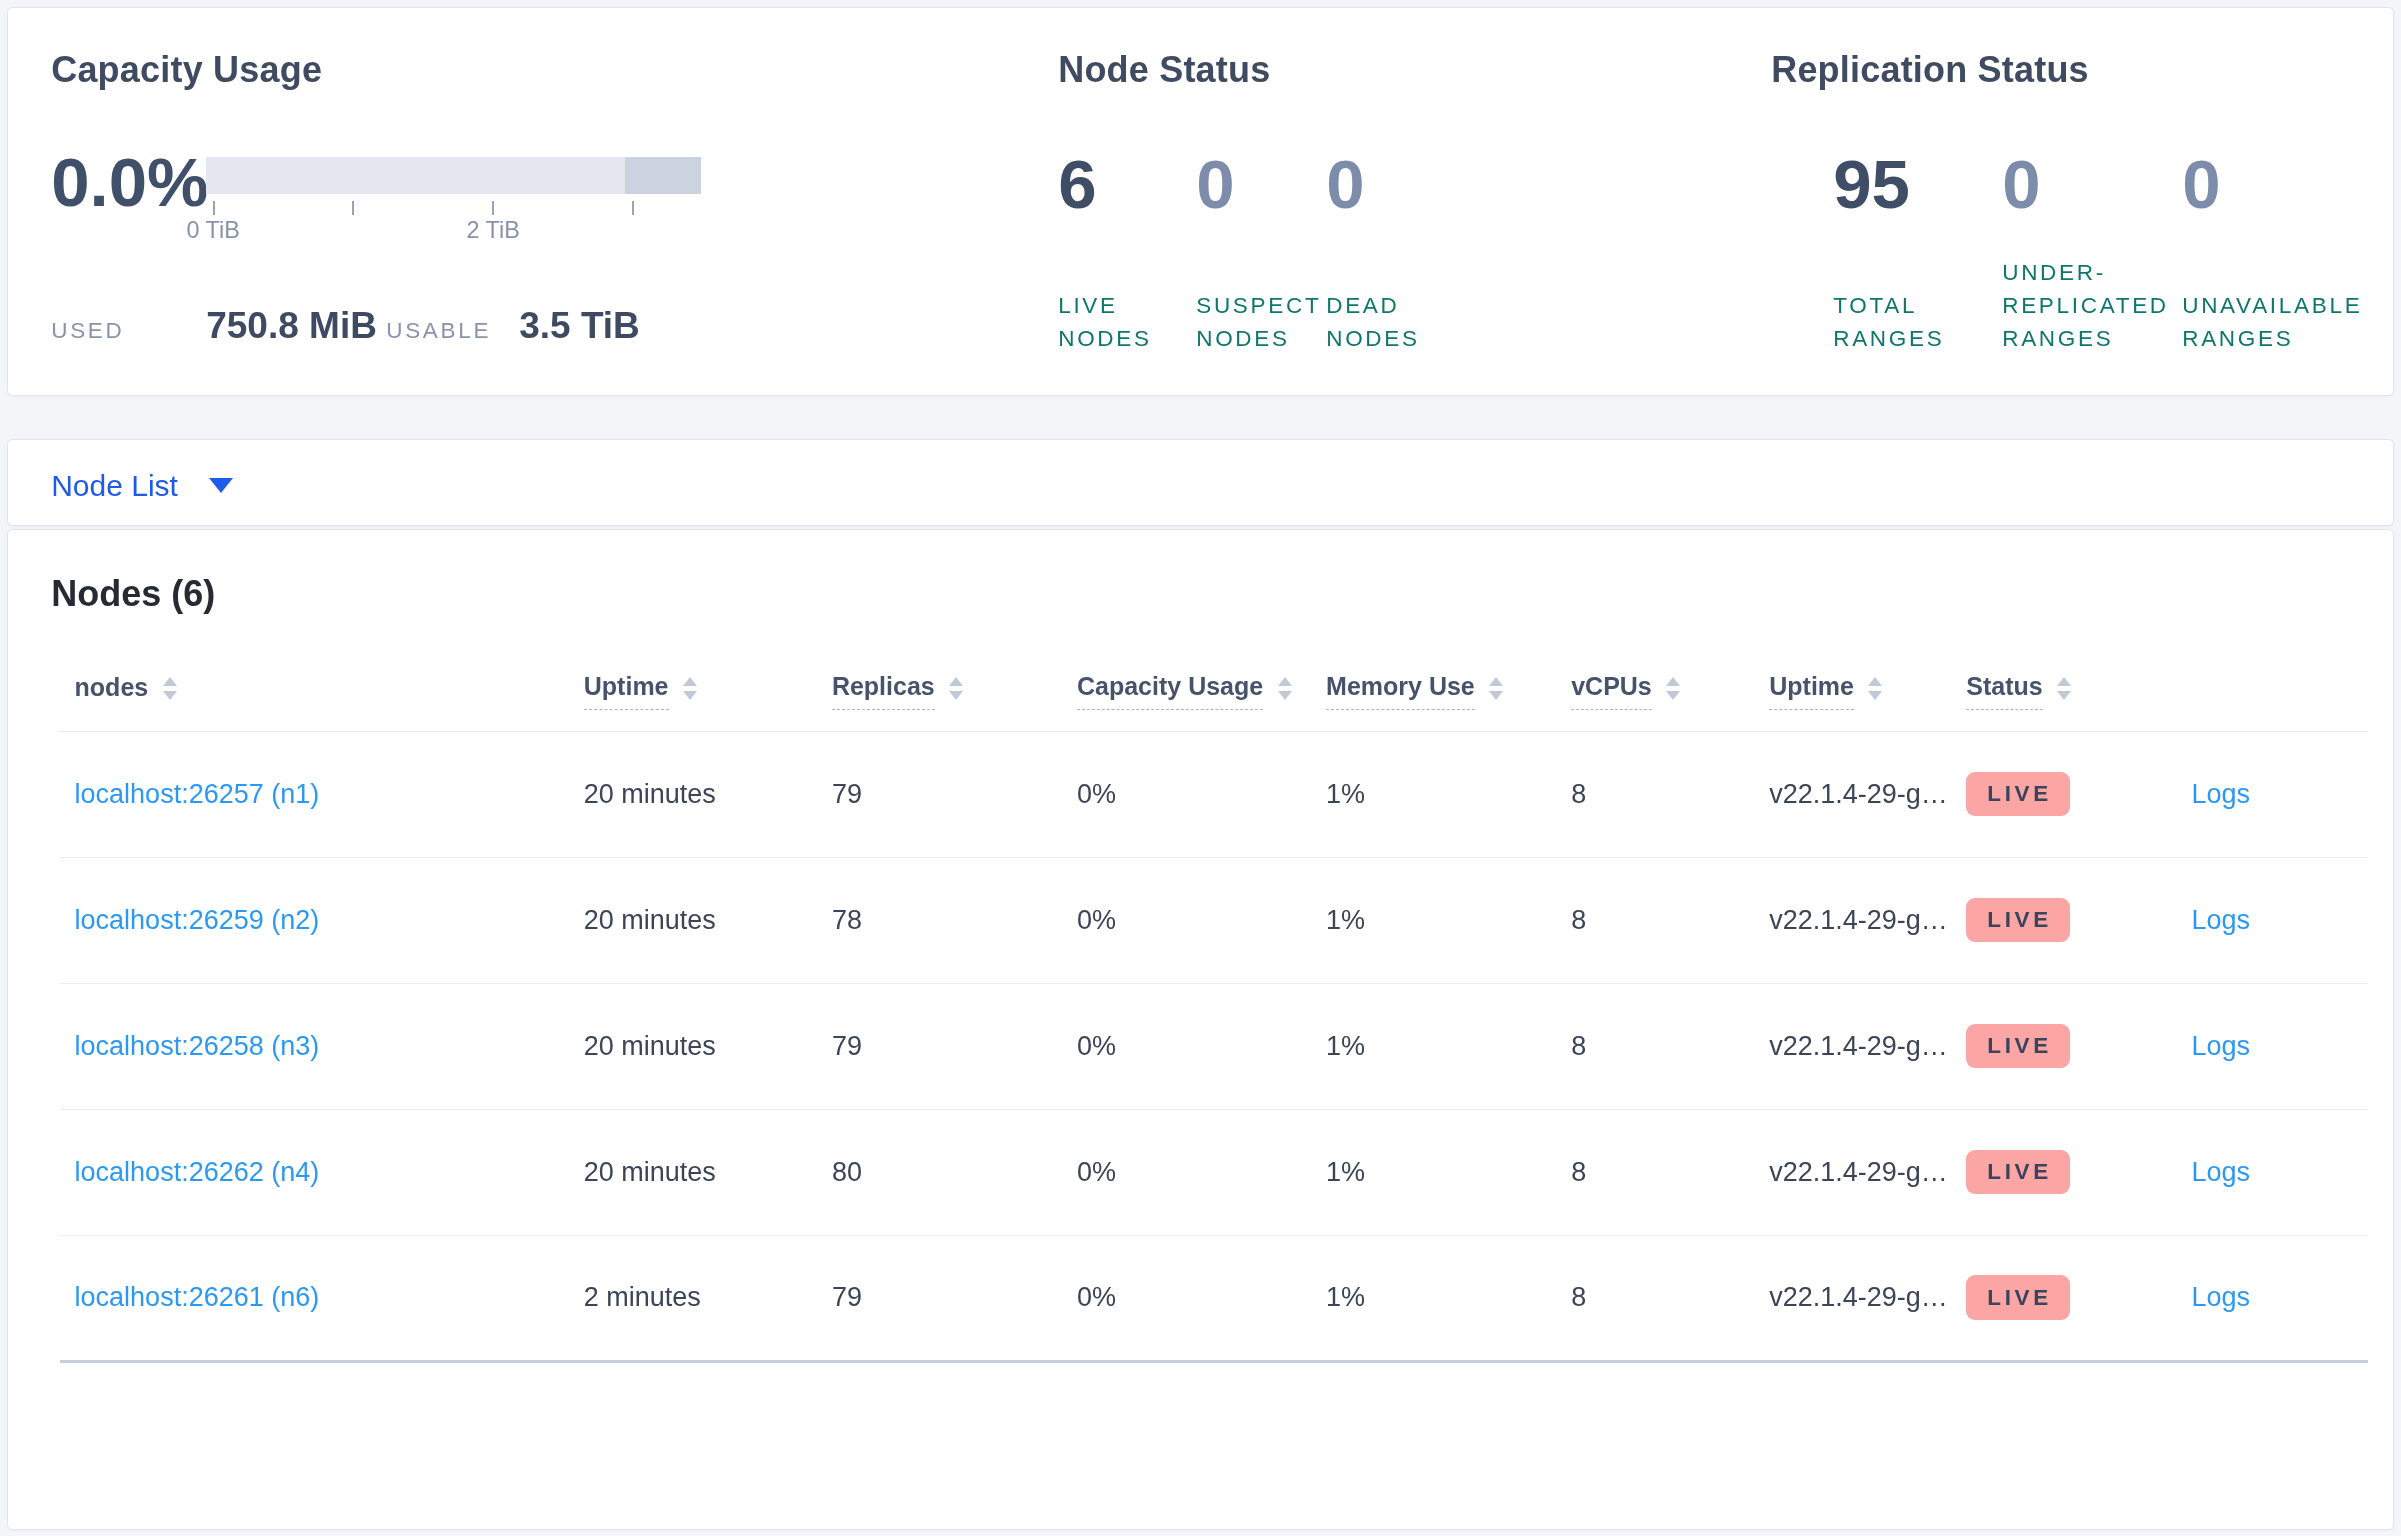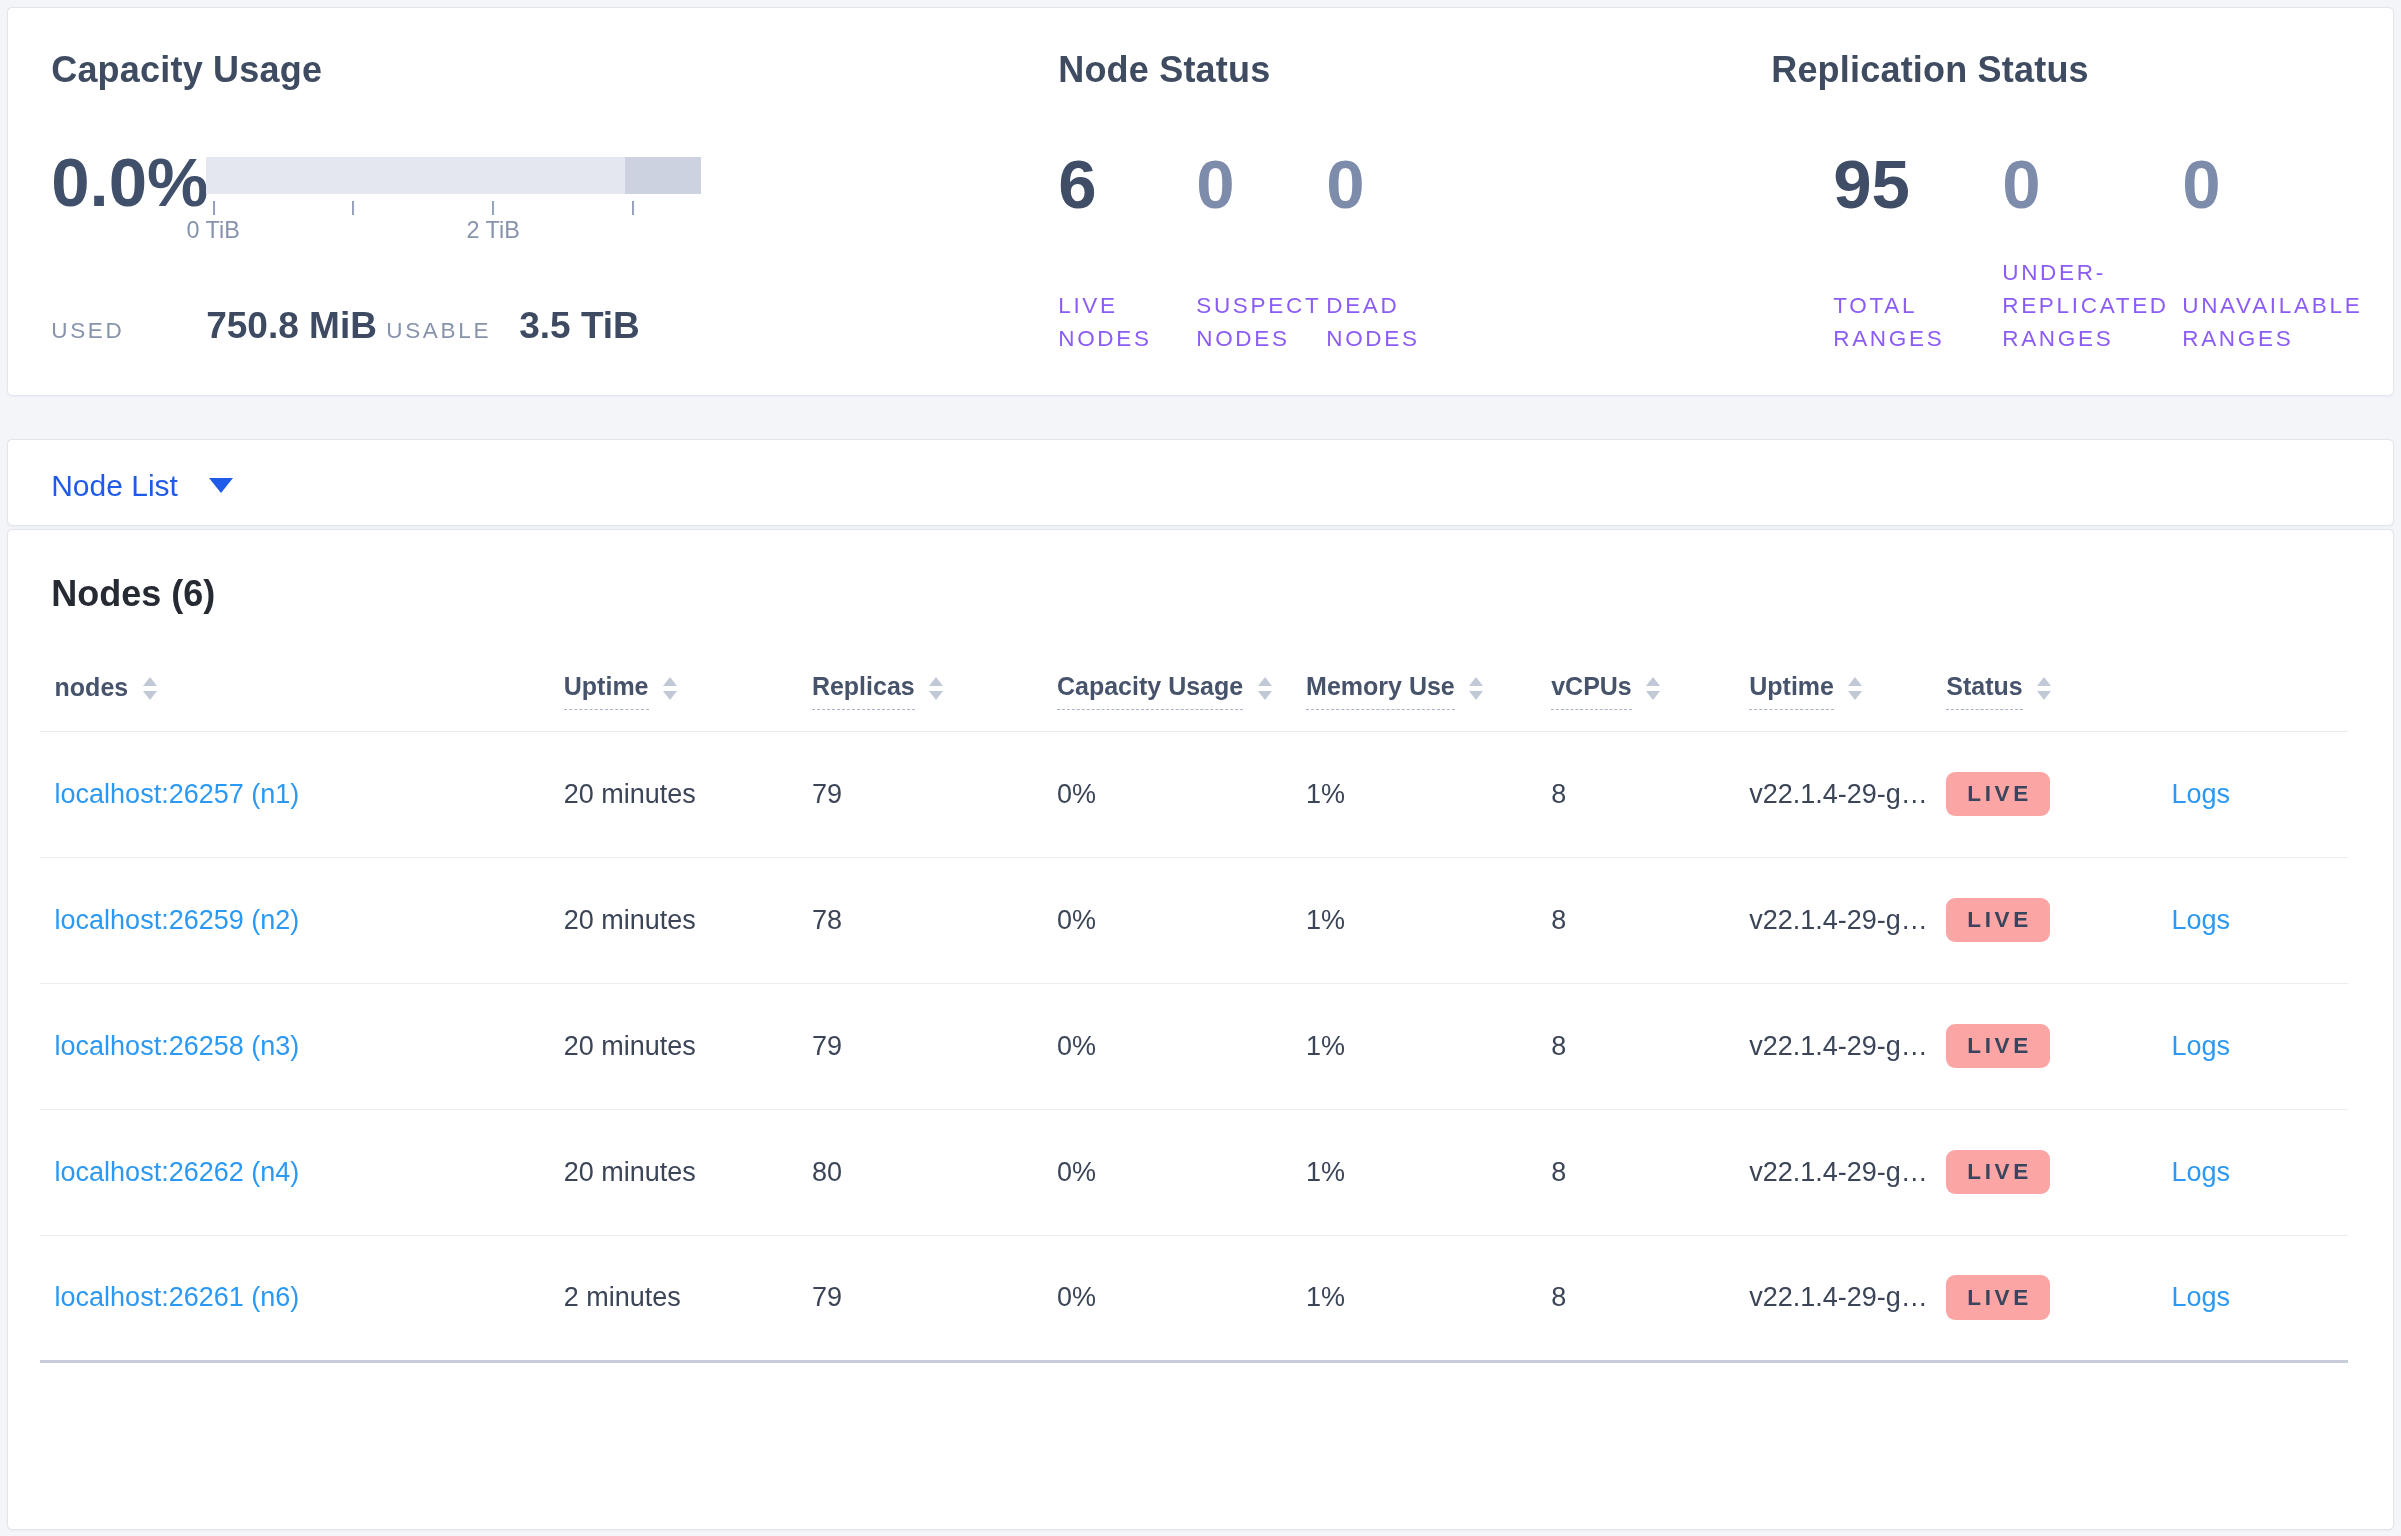--- a/index.html
+++ b/index.html
@@ -53,38 +53,38 @@
   .w-usbl  { width:133px; }
 
   .stat-row { position:absolute; top:141px; display:flex; }
   .stat-row-nodes { left:1050px; }
   .stat-row-repl  { left:1825px; }
   .stat-col { display:flex; flex-direction:column; height:206px; }
   .stat-value { font-size:69px; line-height:72px; font-weight:700; color:#3f4d66; }
   .stat-zero .stat-value { color:#7e8cab; }
   .stat-label {
     margin-top:auto; font-size:22.5px; line-height:33px; letter-spacing:2.7px;
-    color:#8b5cf6; font-weight:400;
+    color:#0f766e; font-weight:400;
   }
 
   
   .nodelist-link { display:flex; align-items:center; cursor:pointer; }
   .nodelist-text { font-size:30px; font-weight:500; color:#1e5be8;margin-top:6px; }
   .caret-down {
     width:0; height:0; margin-left:31px; margin-top:5.4px;
     border-left:12.6px solid transparent; border-right:12.6px solid transparent;
     border-top:15.3px solid #1e5be8;
   }
 
   
   .nodes-heading {
     position:absolute; left:43px; top:40px; font-size:36px; line-height:47px;
     font-weight:600; color:#262b33;
   }
-  .table-wrap { position:absolute; left:32px; top:122px; width:2308px; }
+  .table-wrap { position:absolute; left:52px; top:122px; width:2308px; }
   table { border-collapse:collapse; table-layout:fixed; width:2308px; }
   col.c1{width:509px} col.c2{width:248px} col.c3{width:245px} col.c4{width:249px}
   col.c5{width:245px} col.c6{width:198px} col.c7{width:197px} col.c8{width:225px} col.c9{width:191px}
   thead tr { height:79px; }
   thead td { border-bottom:0.9px solid #e8eaf0; vertical-align:middle; padding-left:14.4px; }
   .hdr { display:inline-flex; align-items:center; cursor:pointer; }
   .hdr-label {
     font-size:25px; font-weight:600; color:#46536b; padding-bottom:8px;
   }
   .hdr-underline .hdr-label { border-bottom:1.8px dashed #aab4c9; }

